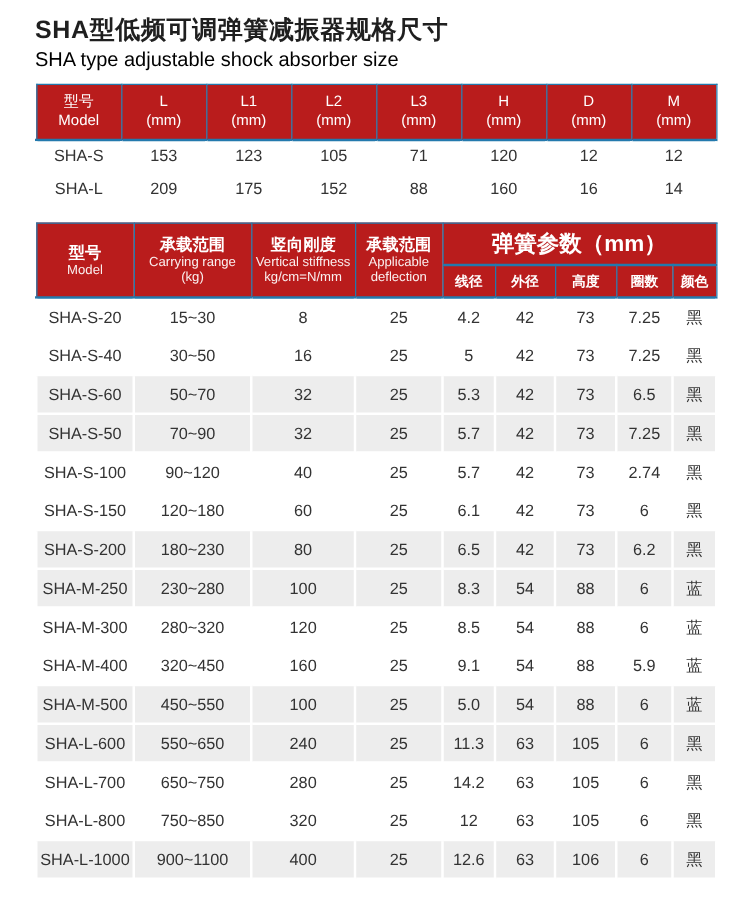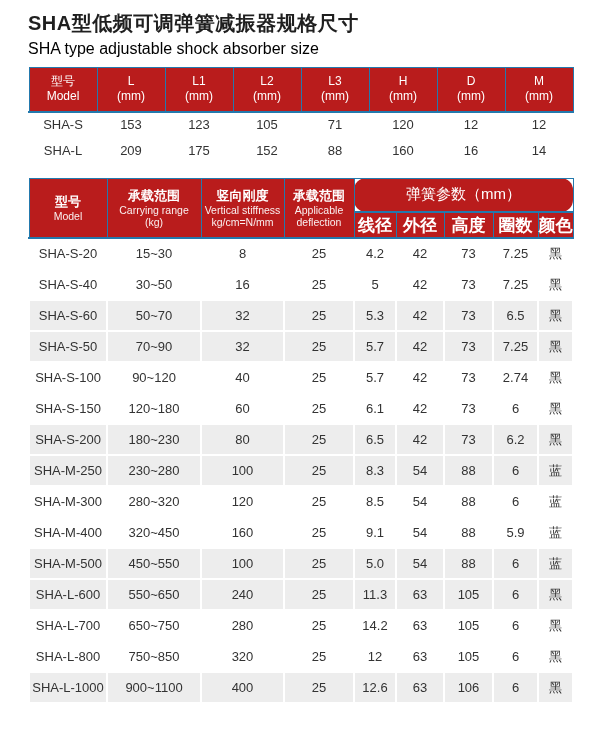--- a/index.html
+++ b/index.html
@@ -39,22 +39,22 @@
   .size-table tbody tr { height:26px; }
   .size-table .h-t { font-size:12px; line-height:15px; }
   .size-table .h-u { font-size:12px; line-height:15px; }
 
   
   .spec-table thead tr.grp { height:34px; }
   .spec-table thead tr.sub { height:26px; }
   .spec-table tbody tr { height:31px; }
   .h-zh { font-size:13px; font-weight:700; line-height:16px; }
   .h-en { font-size:10.5px; font-weight:400; line-height:12px; color:rgba(255,255,255,0.93); }
-  .spec-table .sub th { font-size:17px; font-weight:700; }
-  .spec-table th.group { font-size:15px; font-weight:400;border-radius:12px; }
+  .spec-table .sub th { font-size:11px; font-weight:700; }
+  .spec-table th.group { font-size:18px; font-weight:700; }
 </style>
 </head>
 <body>
 
 <div class="page">
 
   <h1 class="title-zh">SHA型低频可调弹簧减振器规格尺寸</h1>
   <div class="title-en">SHA type adjustable shock absorber size</div>
 
   <table class="size-table">

